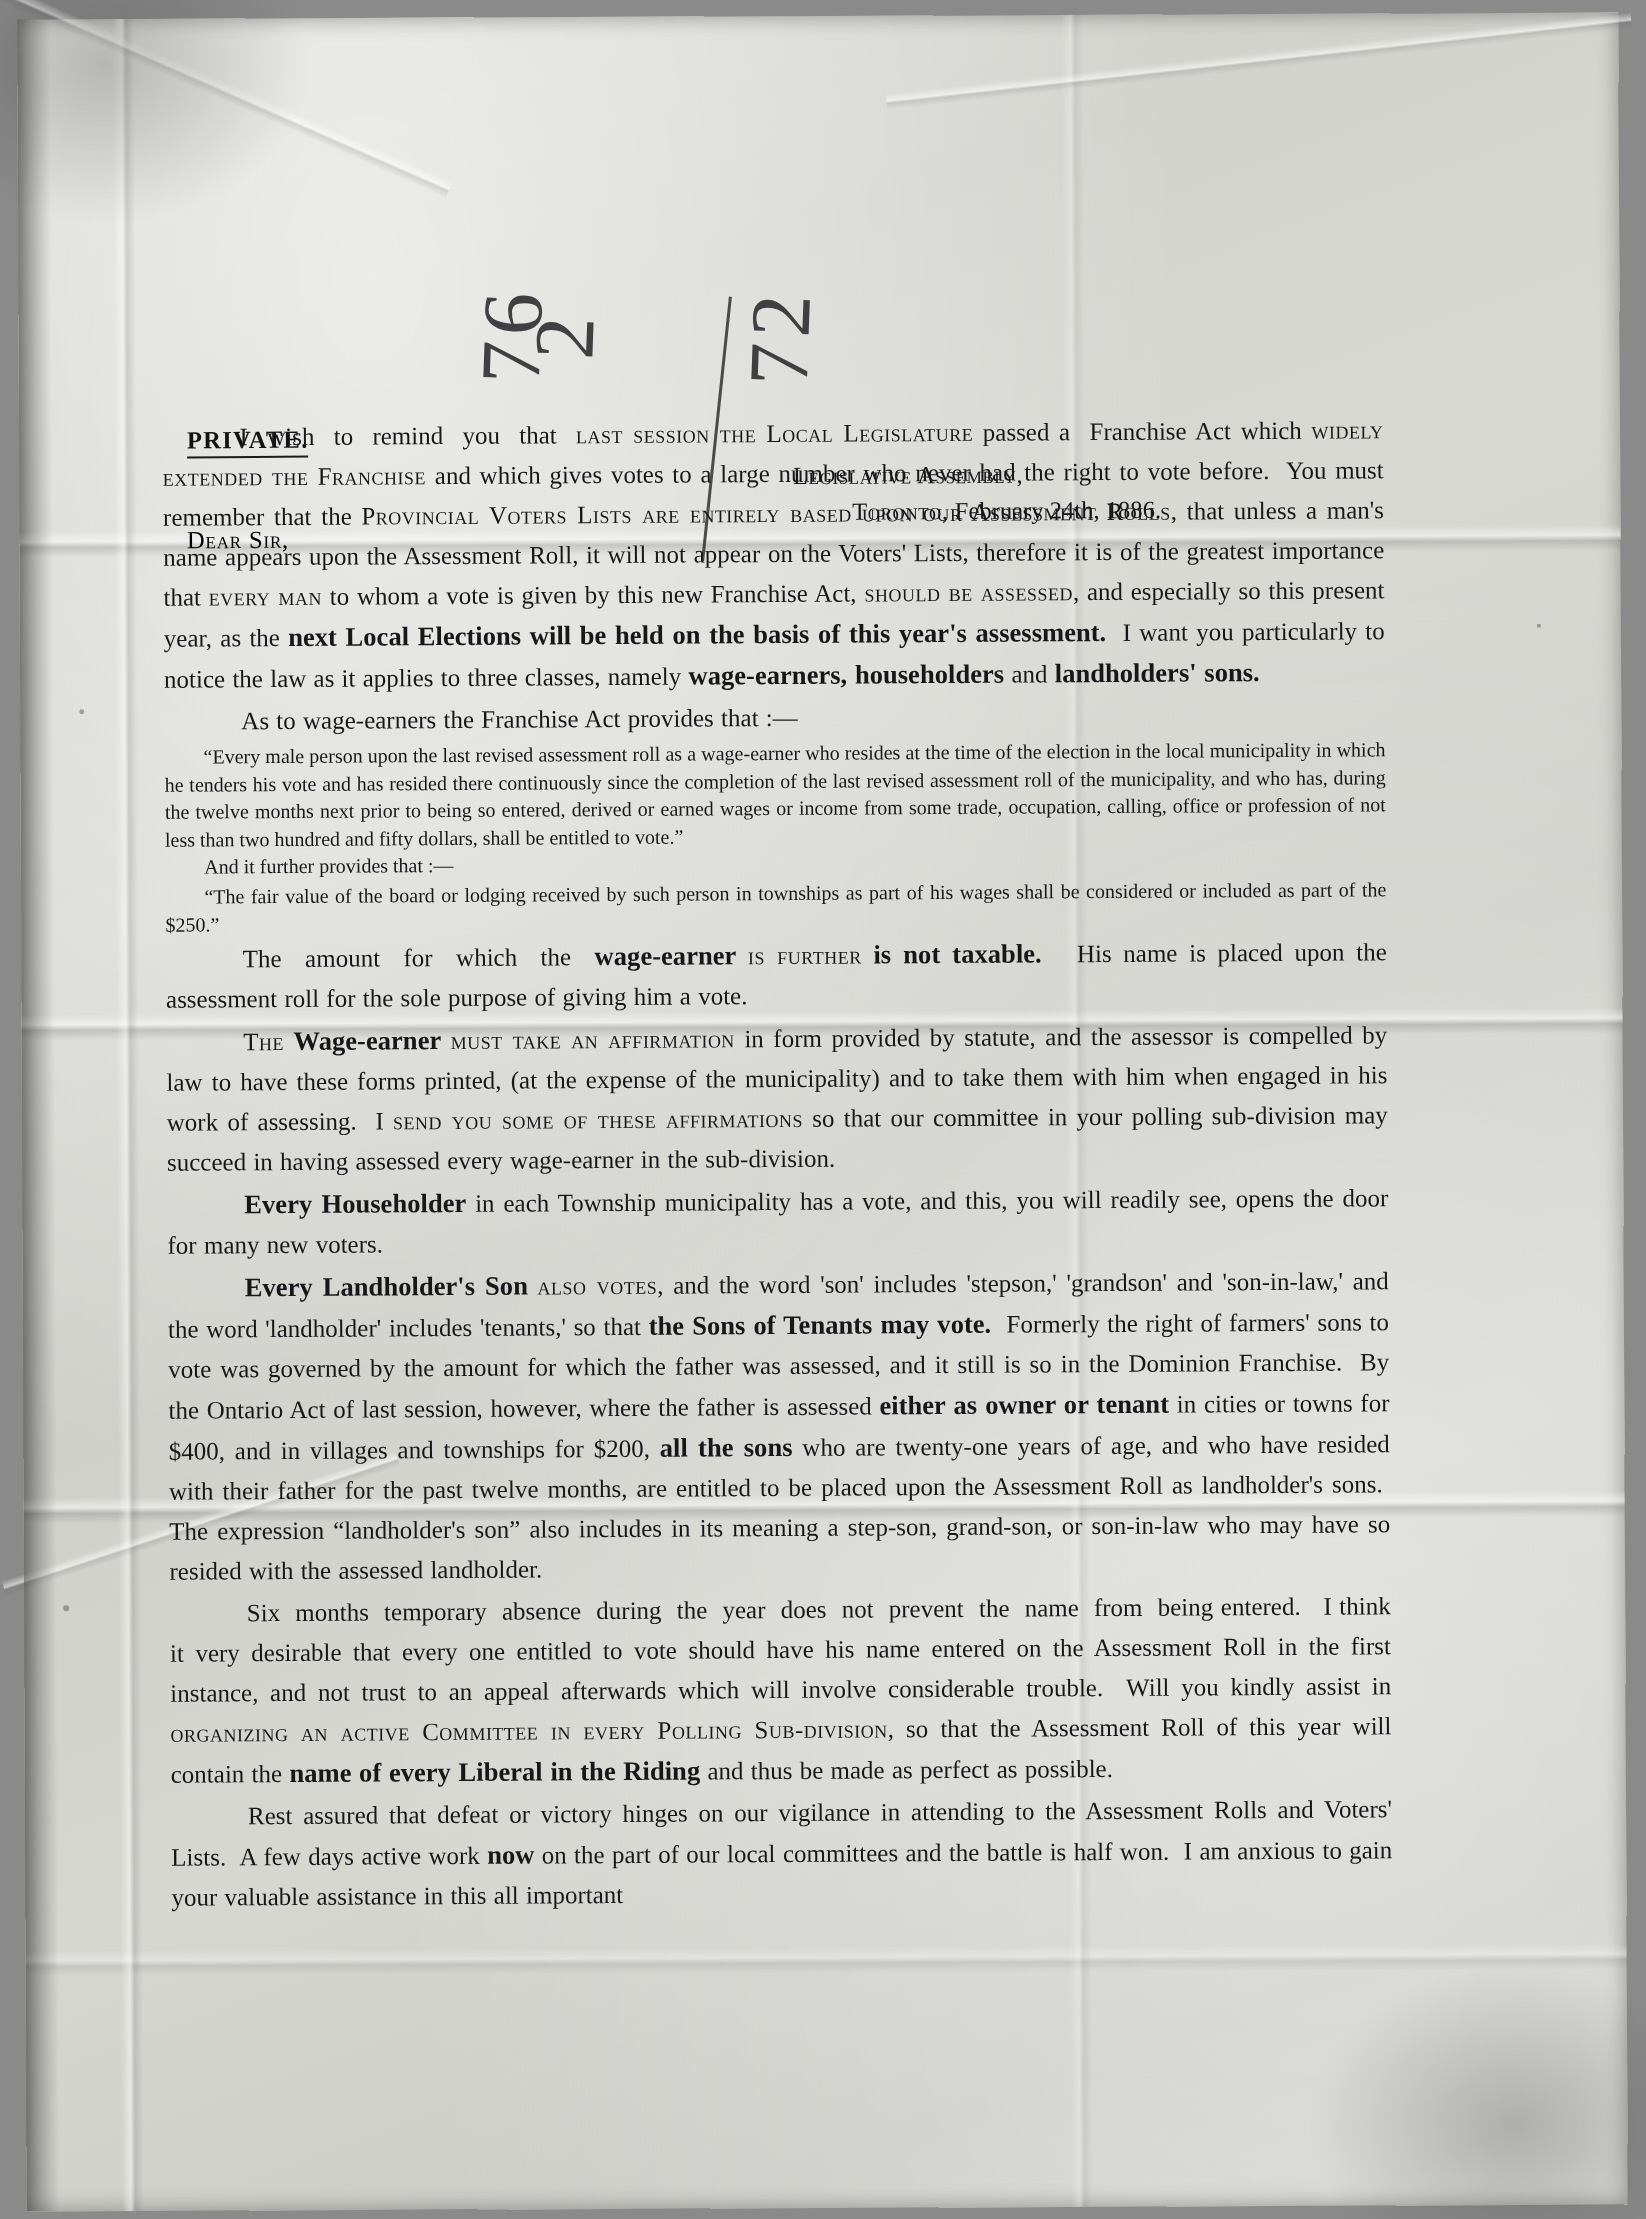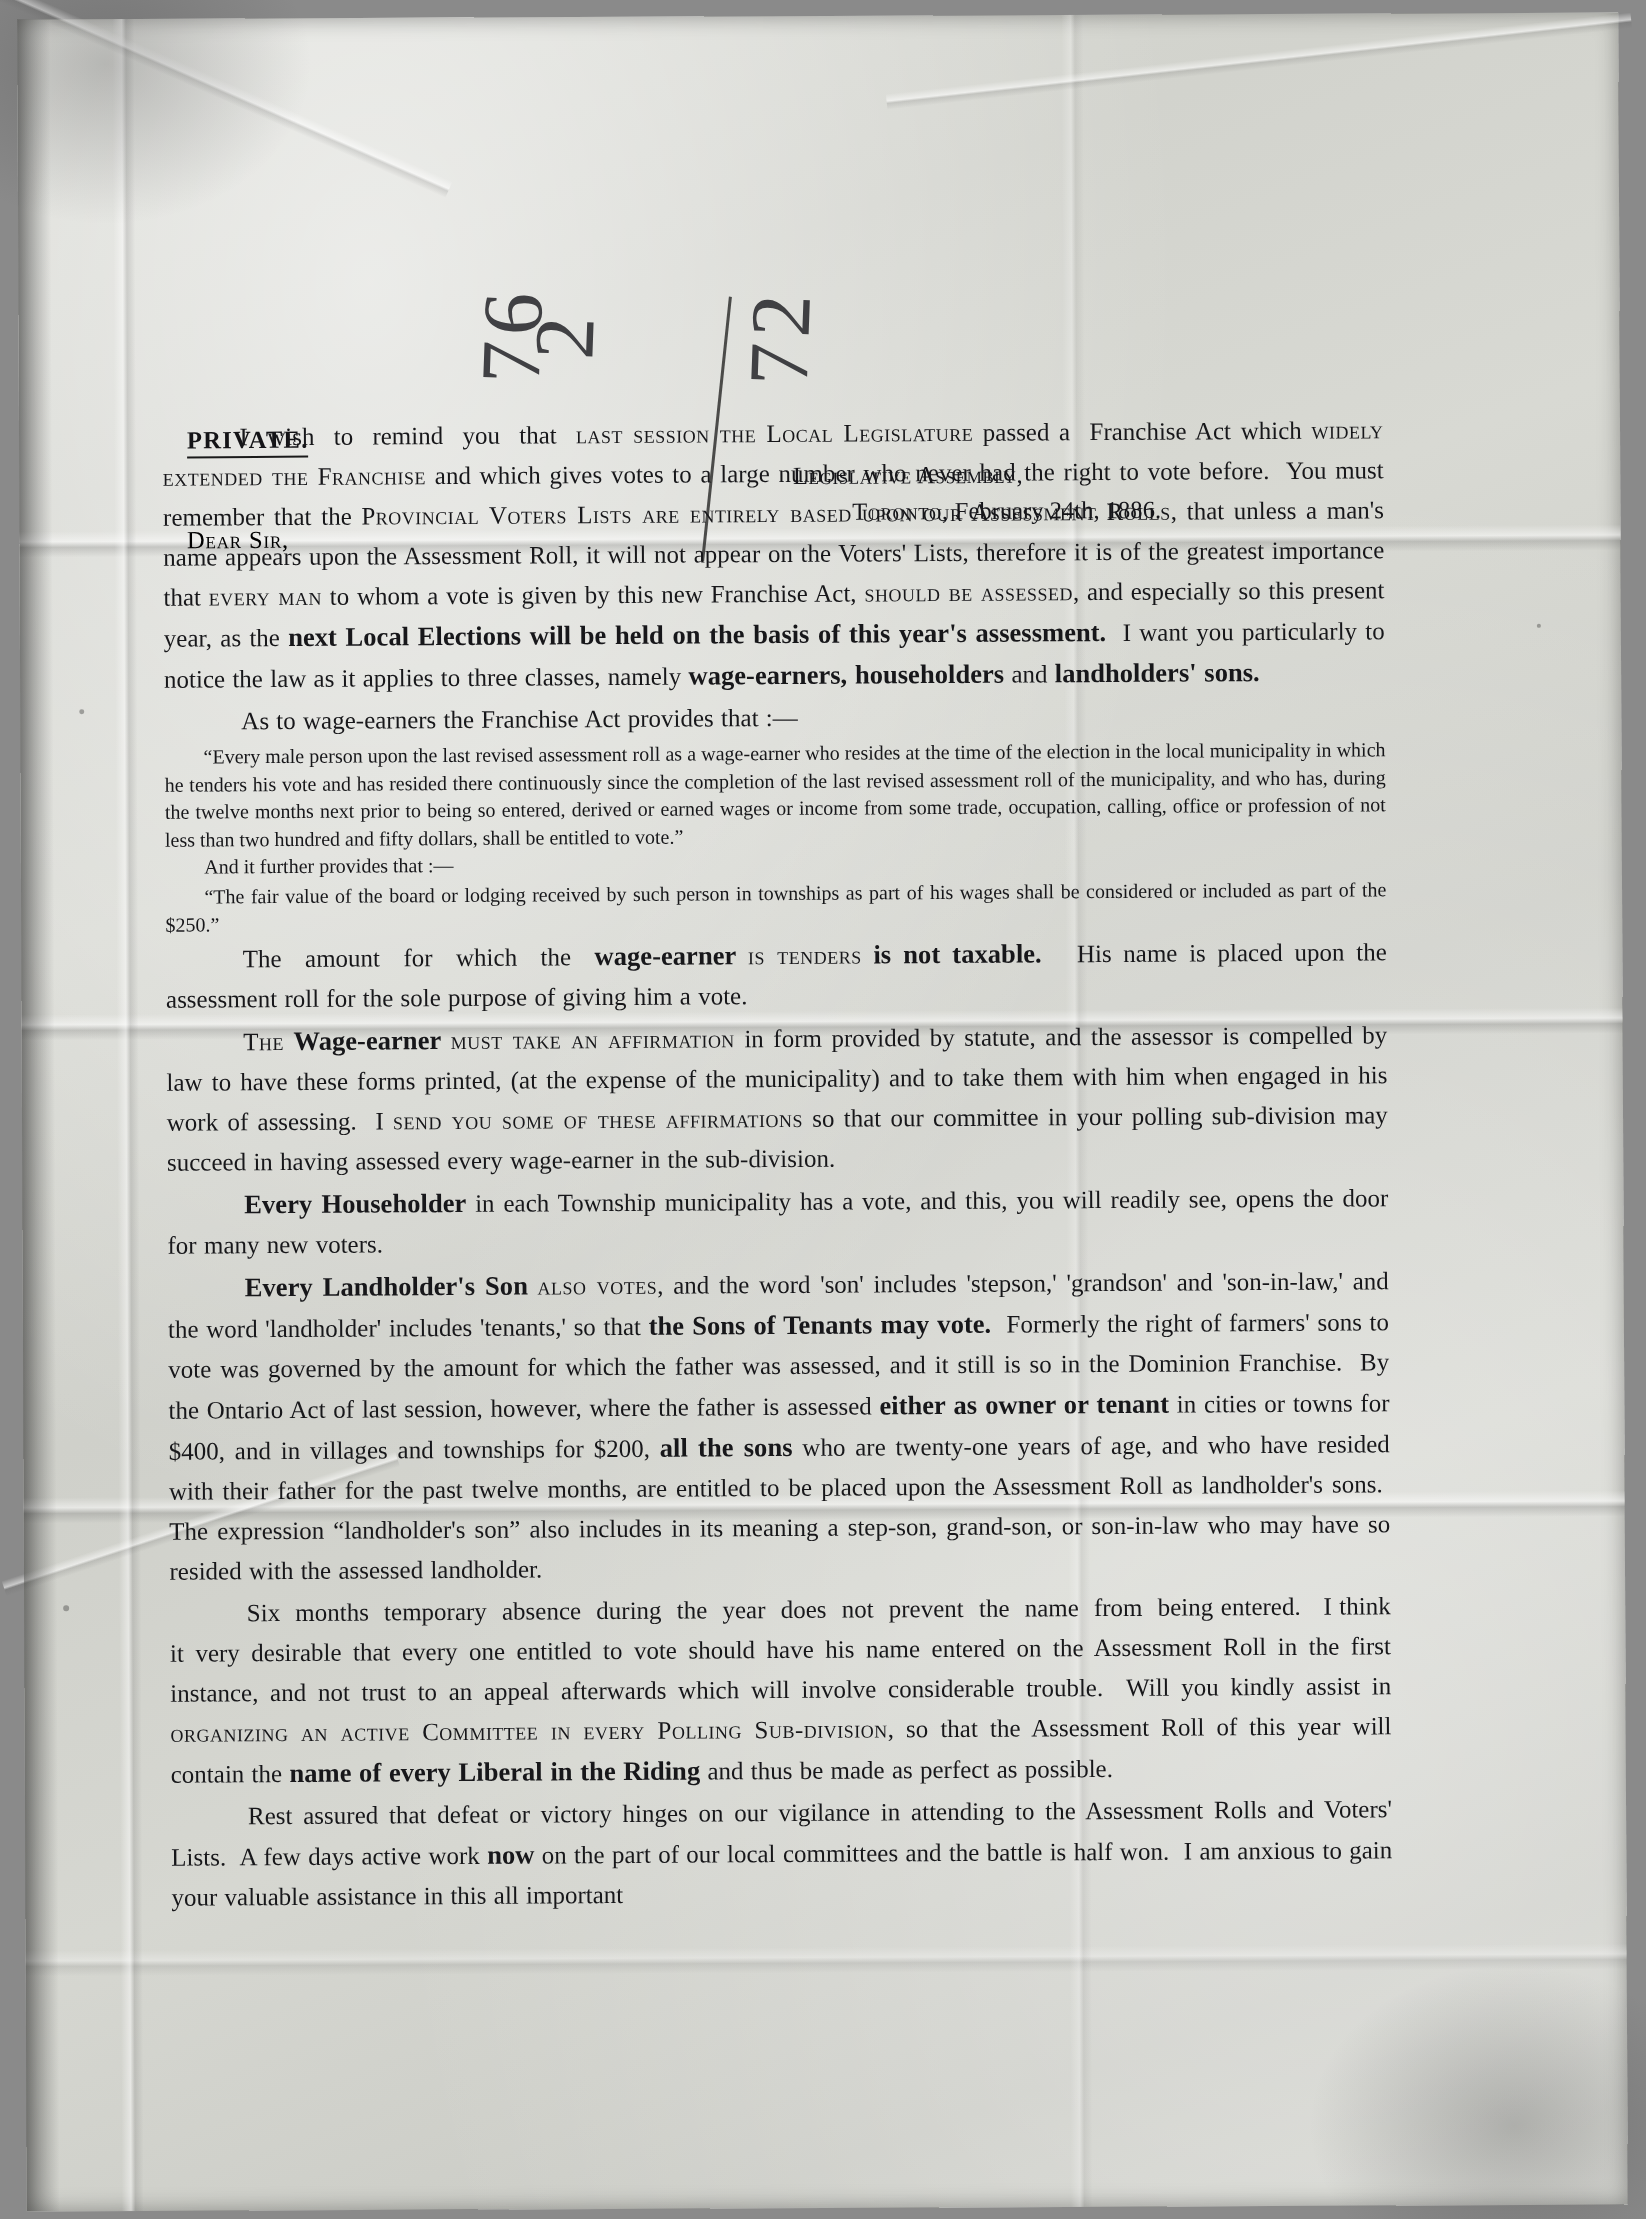--- a/index.html
+++ b/index.html
@@ -215,21 +215,21 @@
 
     <p class="body" style="text-align:left;">As to wage-earners the Franchise Act provides that :—</p>
 
     <p class="quote">“Every male person upon the last revised assessment roll as a wage-earner who resides at the time of the election in the local municipality in which he tenders his vote and has resided there continuously since the completion of the last revised assessment roll of the municipality, and who has, during the twelve months next prior to being so entered, derived or earned wages or income from some trade, occupation, calling, office or profession of not less than two hundred and fifty dollars, shall be entitled to vote.”</p>
 
     <p class="small-lead">And it further provides that :—</p>
 
     <p class="quote">“The fair value of the board or lodging received by such person in townships as part of his wages shall be considered or included as part of the $250.”</p>
 
     <p class="body">
-      The&nbsp; amount&nbsp; for&nbsp; which&nbsp; the&nbsp; <span class="bfl">wage-earner</span> <span class="sc">is tenders</span> <span class="bfl">is not taxable.</span>&nbsp;&nbsp; His name is placed upon the assessment roll for the sole purpose of giving him a vote.
+      The&nbsp; amount&nbsp; for&nbsp; which&nbsp; the&nbsp; <span class="bfl">wage-earner</span> <span class="sc">is further</span> <span class="bfl">is not taxable.</span>&nbsp;&nbsp; His name is placed upon the assessment roll for the sole purpose of giving him a vote.
     </p>
 
     <p class="body">
       <span class="sc">The</span> <span class="bfl">Wage-earner</span> <span class="sc">must take an affirmation</span> in form provided by statute, and the assessor is compelled by law to have these forms printed, (at the expense of the municipality) and to take them with him when engaged in his work of assessing.&nbsp; I <span class="sc">send you some of these affirmations</span> so that our committee in your polling sub-division may succeed in having assessed every wage-earner in the sub-division.
     </p>
 
     <p class="body">
       <span class="bfl">Every Householder</span> in each Township municipality has a vote, and this, you will readily see, opens the door for many new voters.
     </p>
 

